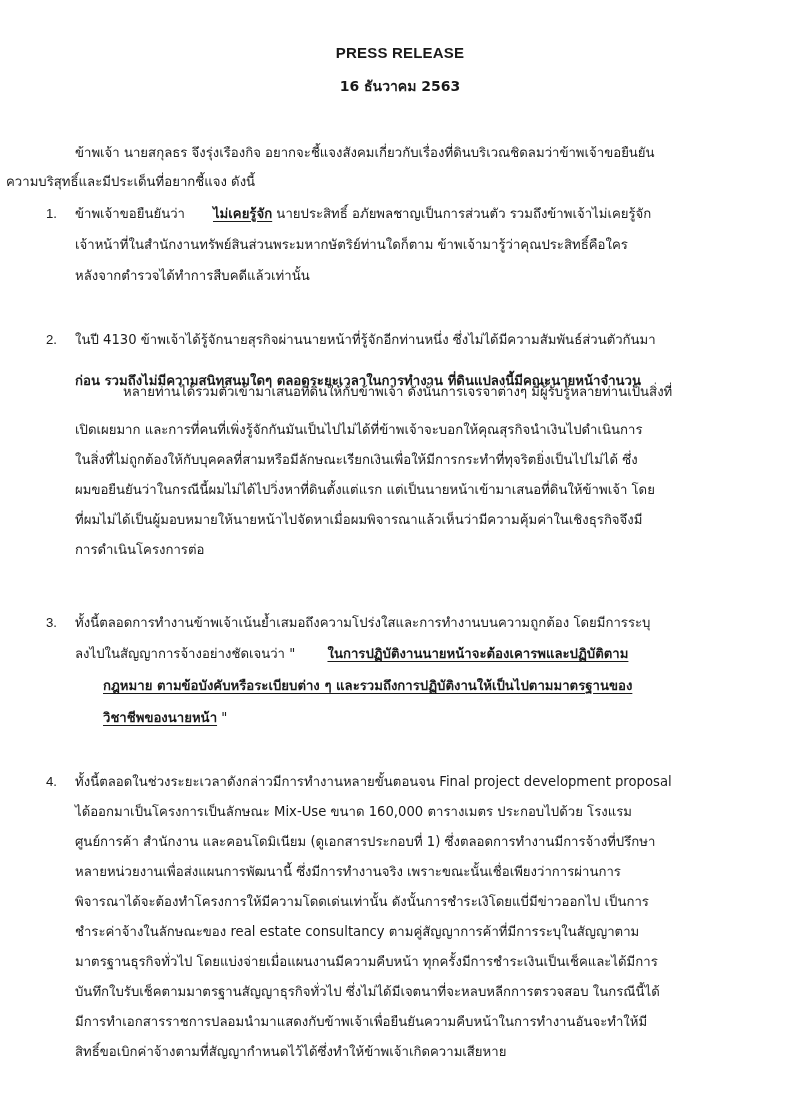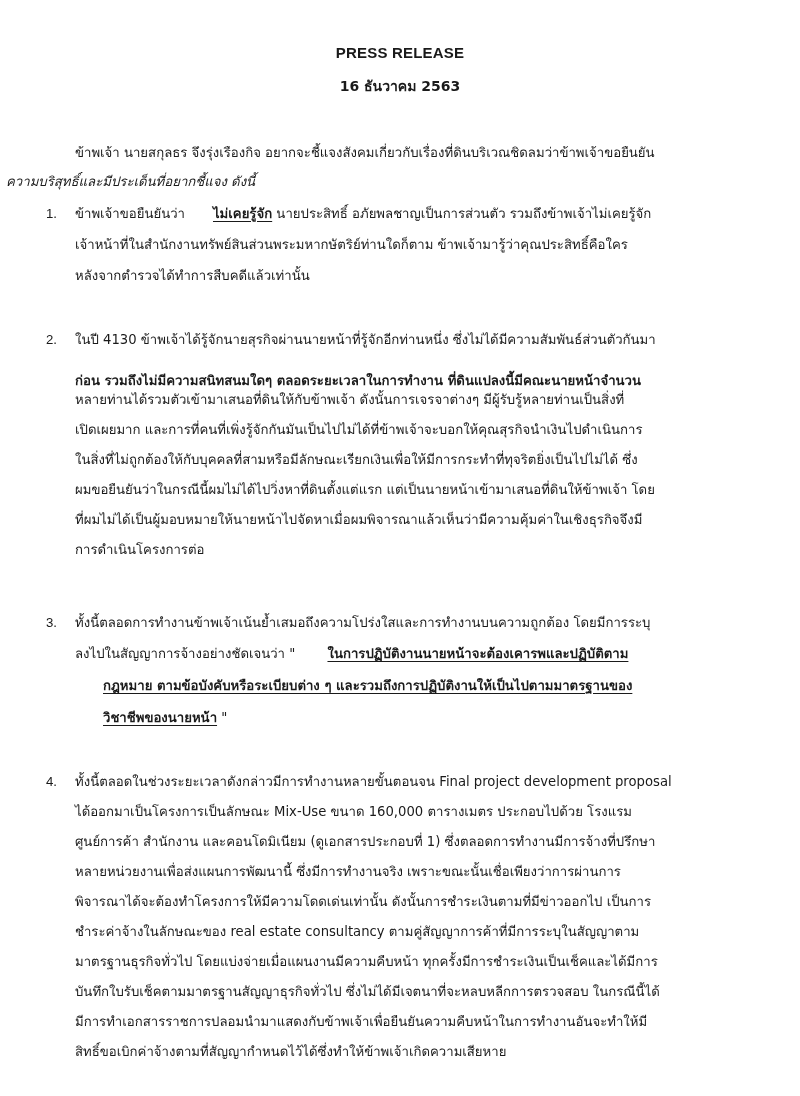--- a/index.html
+++ b/index.html
@@ -40,21 +40,21 @@
       font-size: 14px;
     }
     .line {
       position: absolute;
       white-space: nowrap;
       font-size: 13.2px;
       line-height: 20px;
       height: 22px;
     }
     .intro-1 { left: 75px; top: 143px; }
-    .intro-2 { left: 6px; top: 172px; font-style: italic; }
+    .intro-2 { left: 6px; top: 172px; }
     .num {
       position: absolute;
       font-size: 13.2px;
       line-height: 20px;
       font-family: "Liberation Sans", sans-serif;
     }
     .body-line { left: 75px; }
     .u { text-decoration: underline; text-underline-offset: 3px; }
     .b { font-weight: bold; margin-left: 28px; }
   </style>
@@ -72,21 +72,21 @@
   <div class="num" style="left:46px; top:204px;">1.</div>
   <div class="line body-line" style="top:204px;">
     <span>ข้าพเจ้าขอยืนยันว่า</span><span class="u b">ไม่เคยรู้จัก</span><span> นายประสิทธิ์ อภัยพลชาญเป็นการส่วนตัว รวมถึงข้าพเจ้าไม่เคยรู้จัก</span>
   </div>
   <div class="line body-line" style="top:266px;">หลังจากตำรวจได้ทำการสืบคดีแล้วเท่านั้น</div>
   <div class="line body-line" style="top:235px;">เจ้าหน้าที่ในสำนักงานทรัพย์สินส่วนพระมหากษัตริย์ท่านใดก็ตาม ข้าพเจ้ามารู้ว่าคุณประสิทธิ์คือใคร</div>
 
   <div class="num" style="left:46px; top:330px;">2.</div>
   <div class="line body-line" style="top:330px;">ในปี 4130 ข้าพเจ้าได้รู้จักนายสุรกิจผ่านนายหน้าที่รู้จักอีกท่านหนึ่ง ซึ่งไม่ได้มีความสัมพันธ์ส่วนตัวกันมา</div>
   <div class="line body-line" style="top:371px;font-weight:bold;">ก่อน รวมถึงไม่มีความสนิทสนมใดๆ ตลอดระยะเวลาในการทำงาน ที่ดินแปลงนี้มีคณะนายหน้าจำนวน</div>
-  <div class="line body-line" style="top:390px;">หลายท่านได้รวมตัวเข้ามาเสนอที่ดินให้กับข้าพเจ้า ดังนั้นการเจรจาต่างๆ มีผู้รับรู้หลายท่านเป็นสิ่งที่</div>
+  <div class="line body-line" style="top:382px;margin-left:48px;">หลายท่านได้รวมตัวเข้ามาเสนอที่ดินให้กับข้าพเจ้า ดังนั้นการเจรจาต่างๆ มีผู้รับรู้หลายท่านเป็นสิ่งที่</div>
   <div class="line body-line" style="top:420px;">เปิดเผยมาก และการที่คนที่เพิ่งรู้จักกันมันเป็นไปไม่ได้ที่ข้าพเจ้าจะบอกให้คุณสุรกิจนำเงินไปดำเนินการ</div>
   <div class="line body-line" style="top:450px;">ในสิ่งที่ไม่ถูกต้องให้กับบุคคลที่สามหรือมีลักษณะเรียกเงินเพื่อให้มีการกระทำที่ทุจริตยิ่งเป็นไปไม่ได้ ซึ่ง</div>
   <div class="line body-line" style="top:480px;">ผมขอยืนยันว่าในกรณีนี้ผมไม่ได้ไปวิ่งหาที่ดินตั้งแต่แรก แต่เป็นนายหน้าเข้ามาเสนอที่ดินให้ข้าพเจ้า โดย</div>
   <div class="line body-line" style="top:510px;">ที่ผมไม่ได้เป็นผู้มอบหมายให้นายหน้าไปจัดหาเมื่อผมพิจารณาแล้วเห็นว่ามีความคุ้มค่าในเชิงธุรกิจจึงมี</div>
   <div class="line body-line" style="top:540px;">การดำเนินโครงการต่อ</div>
 
   <div class="num" style="left:46px; top:613px;">3.</div>
   <div class="line body-line" style="top:613px;">ทั้งนี้ตลอดการทำงานข้าพเจ้าเน้นย้ำเสมอถึงความโปร่งใสและการทำงานบนความถูกต้อง โดยมีการระบุ</div>
   <div class="line body-line" style="top:644px;">
     <span>ลงไปในสัญญาการจ้างอย่างชัดเจนว่า " </span><span class="u b">ในการปฏิบัติงานนายหน้าจะต้องเคารพและปฏิบัติตาม</span>
@@ -96,20 +96,20 @@
   </div>
   <div class="line body-line" style="top:708px;">
     <span class="u b">วิชาชีพของนายหน้า</span><span> "</span>
   </div>
 
   <div class="num" style="left:46px; top:772px;">4.</div>
   <div class="line body-line" style="top:772px;">ทั้งนี้ตลอดในช่วงระยะเวลาดังกล่าวมีการทำงานหลายขั้นตอนจน Final project development proposal</div>
   <div class="line body-line" style="top:802px;">ได้ออกมาเป็นโครงการเป็นลักษณะ Mix-Use ขนาด 160,000 ตารางเมตร ประกอบไปด้วย โรงแรม</div>
   <div class="line body-line" style="top:832px;">ศูนย์การค้า สำนักงาน และคอนโดมิเนียม (ดูเอกสารประกอบที่ 1) ซึ่งตลอดการทำงานมีการจ้างที่ปรึกษา</div>
   <div class="line body-line" style="top:862px;">หลายหน่วยงานเพื่อส่งแผนการพัฒนานี้ ซึ่งมีการทำงานจริง เพราะขณะนั้นเชื่อเพียงว่าการผ่านการ</div>
-  <div class="line body-line" style="top:892px;">พิจารณาได้จะต้องทำโครงการให้มีความโดดเด่นเท่านั้น ดังนั้นการชำระเงินตามที่มีข่าวออกไป เป็นการ</div>
+  <div class="line body-line" style="top:892px;">พิจารณาได้จะต้องทำโครงการให้มีความโดดเด่นเท่านั้น ดังนั้นการชำระเงิโดยแบี่มีข่าวออกไป เป็นการ</div>
   <div class="line body-line" style="top:922px;">ชำระค่าจ้างในลักษณะของ real estate consultancy ตามคู่สัญญาการค้าที่มีการระบุในสัญญาตาม</div>
   <div class="line body-line" style="top:952px;">มาตรฐานธุรกิจทั่วไป โดยแบ่งจ่ายเมื่อแผนงานมีความคืบหน้า ทุกครั้งมีการชำระเงินเป็นเช็คและได้มีการ</div>
   <div class="line body-line" style="top:982px;">บันทึกใบรับเช็คตามมาตรฐานสัญญาธุรกิจทั่วไป ซึ่งไม่ได้มีเจตนาที่จะหลบหลีกการตรวจสอบ ในกรณีนี้ได้</div>
   <div class="line body-line" style="top:1012px;">มีการทำเอกสารราชการปลอมนำมาแสดงกับข้าพเจ้าเพื่อยืนยันความคืบหน้าในการทำงานอันจะทำให้มี</div>
   <div class="line body-line" style="top:1042px;">สิทธิ์ขอเบิกค่าจ้างตามที่สัญญากำหนดไว้ได้ซึ่งทำให้ข้าพเจ้าเกิดความเสียหาย</div>
 
 </div>
 
 </body></html>

